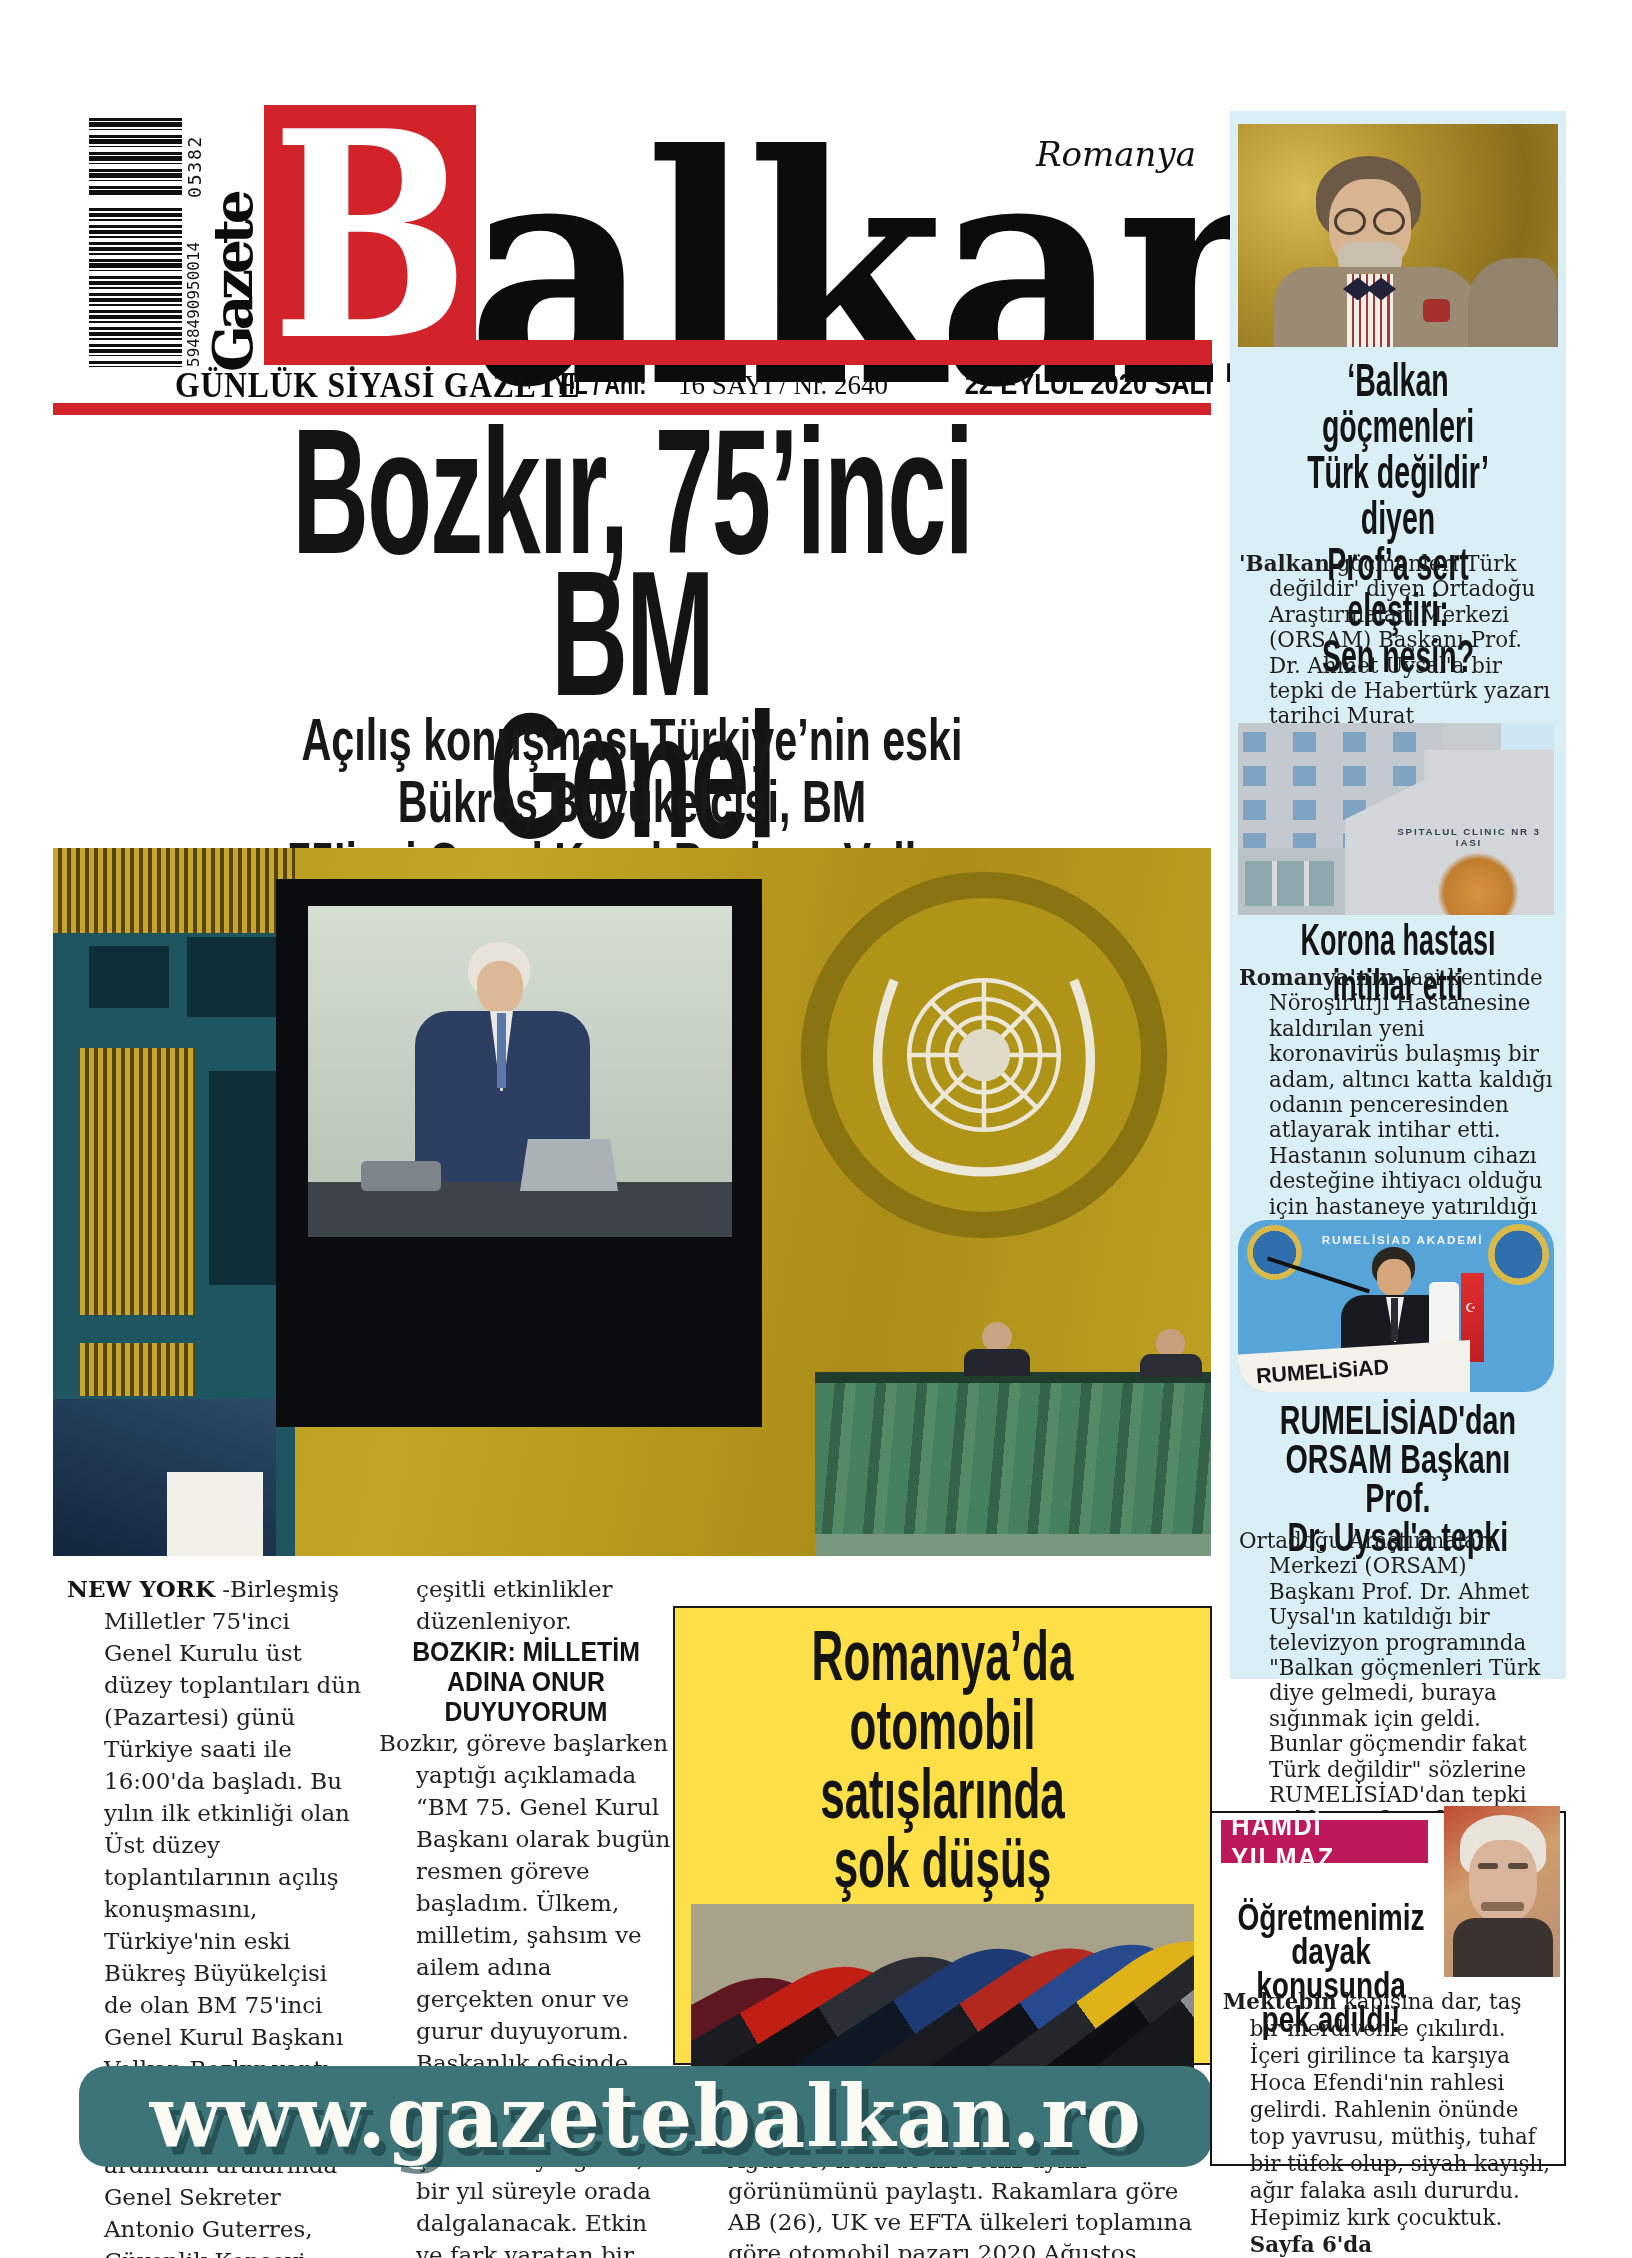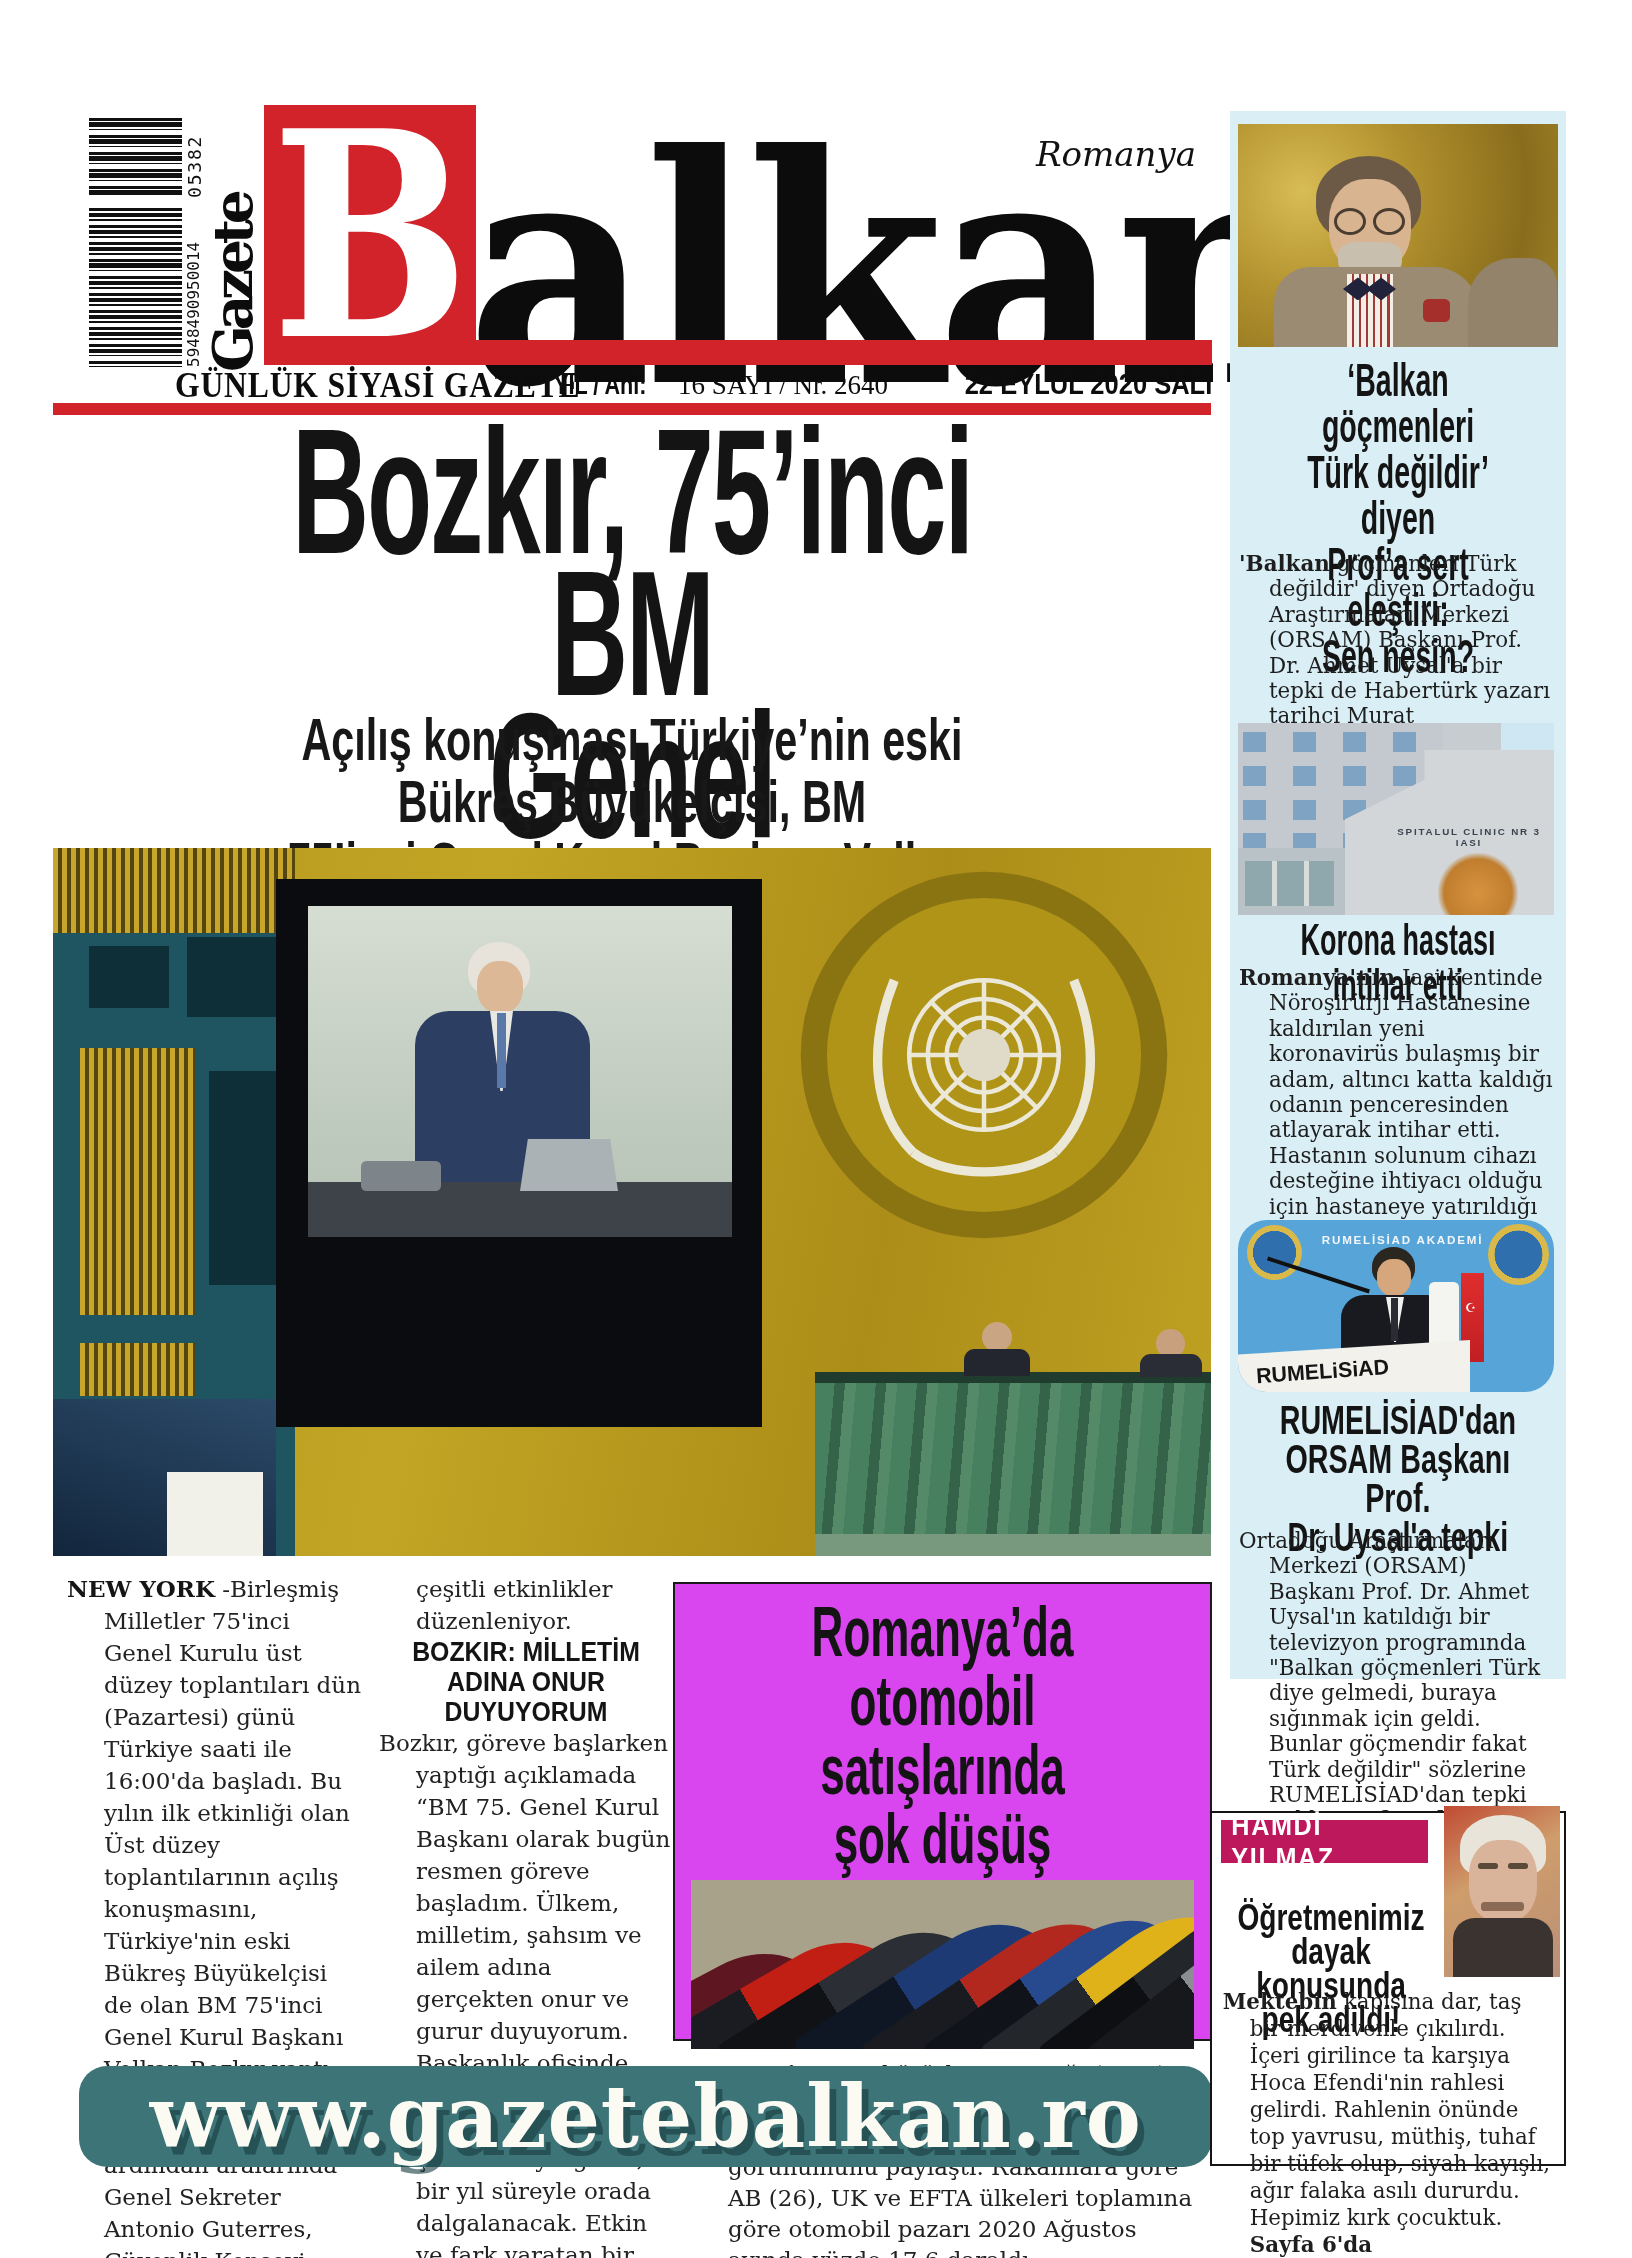--- a/index.html
+++ b/index.html
@@ -46,21 +46,21 @@
 
   
   .para { font-family:"DejaVu Serif", serif; color:#222; padding-left:37px; text-indent:-37px; }
   .para .lead, .para .more { font-weight:700; color:#151515; }
   .c1 { font-size:23px; line-height:32px; }
   .c2 { font-size:23px; line-height:32px; }
   .colsub { font-family:"Liberation Sans", sans-serif; font-weight:700; font-size:27px; line-height:30px;
             text-align:center; transform:scaleX(.92); transform-origin:center; color:#141414; }
 
   
-  .storybox { border:2.7px solid #1a1a1a; background:#d946ef; }
+  .storybox { border:2.7px solid #1a1a1a; background:#fde047;margin-top:24px; }
   .autohead { font-size:71px; line-height:69px; }
   .autohead .cx { transform:scaleX(.62); }
 
   
   .footerband { background:#3c7478; display:flex; align-items:center; justify-content:center;border-radius:28px; }
   .footerband .url { font-family:"DejaVu Serif", serif; font-weight:700; font-size:86px; color:#fbfbf4;
                      letter-spacing:0.9px; transform:scaleX(.96); text-shadow:7.1px 8px 0 rgba(24,58,62,.6); }
 
   
   .sidebar { background:#d9eef5; }

